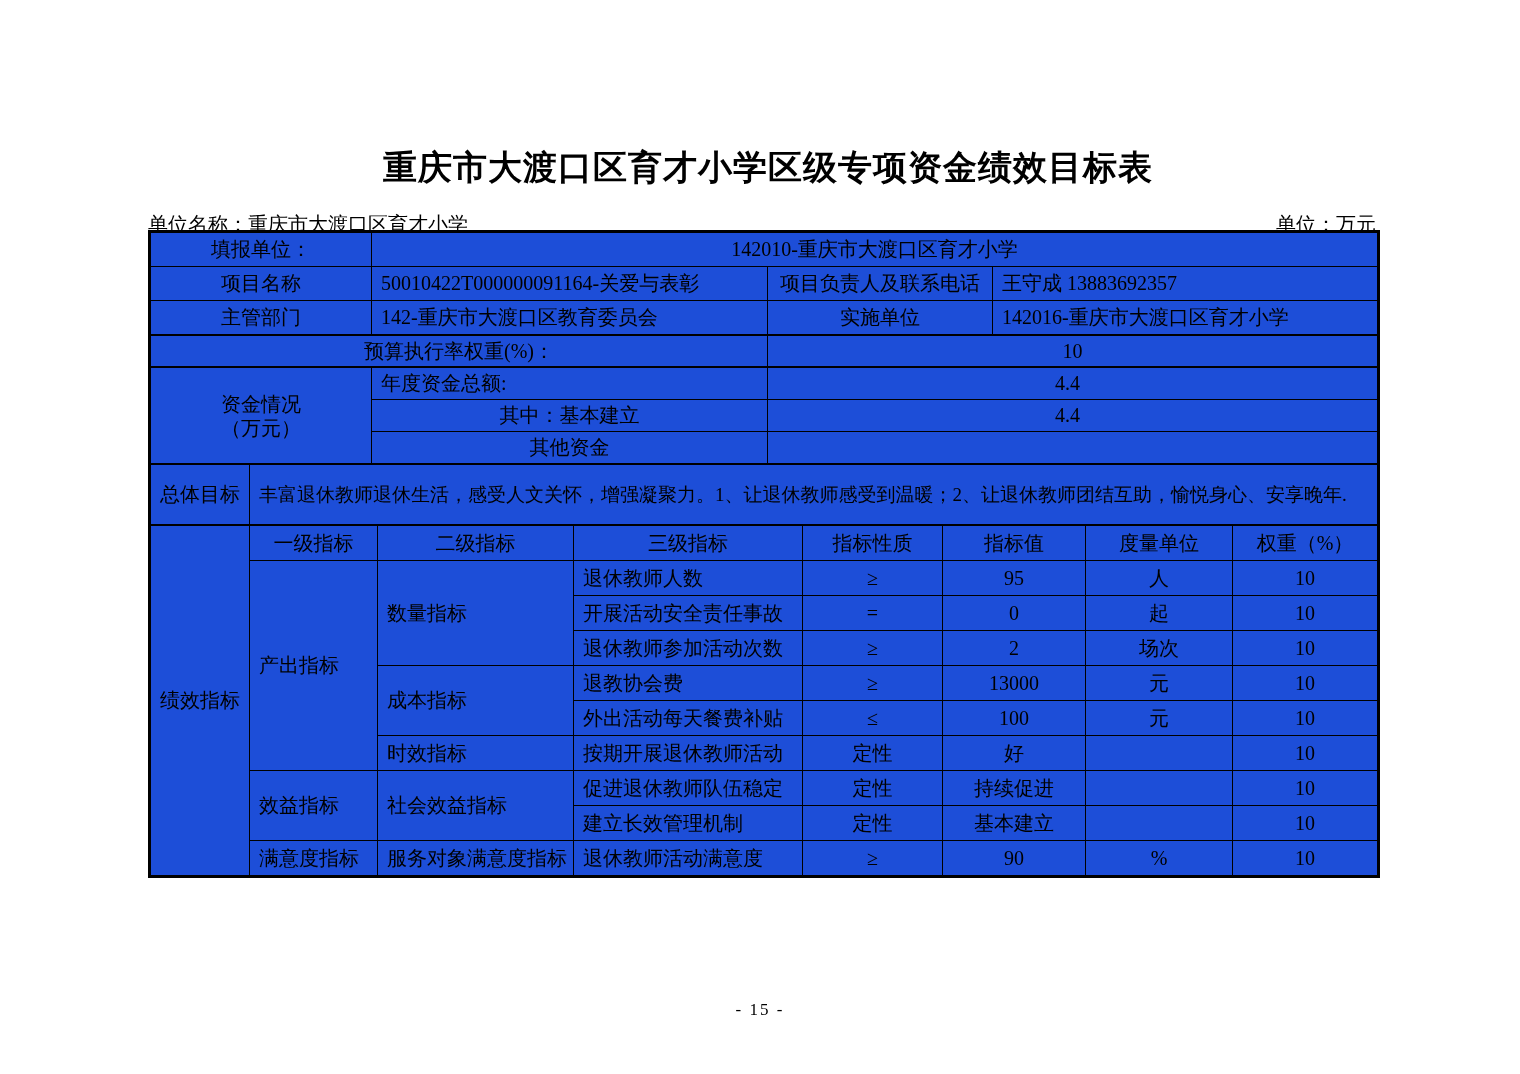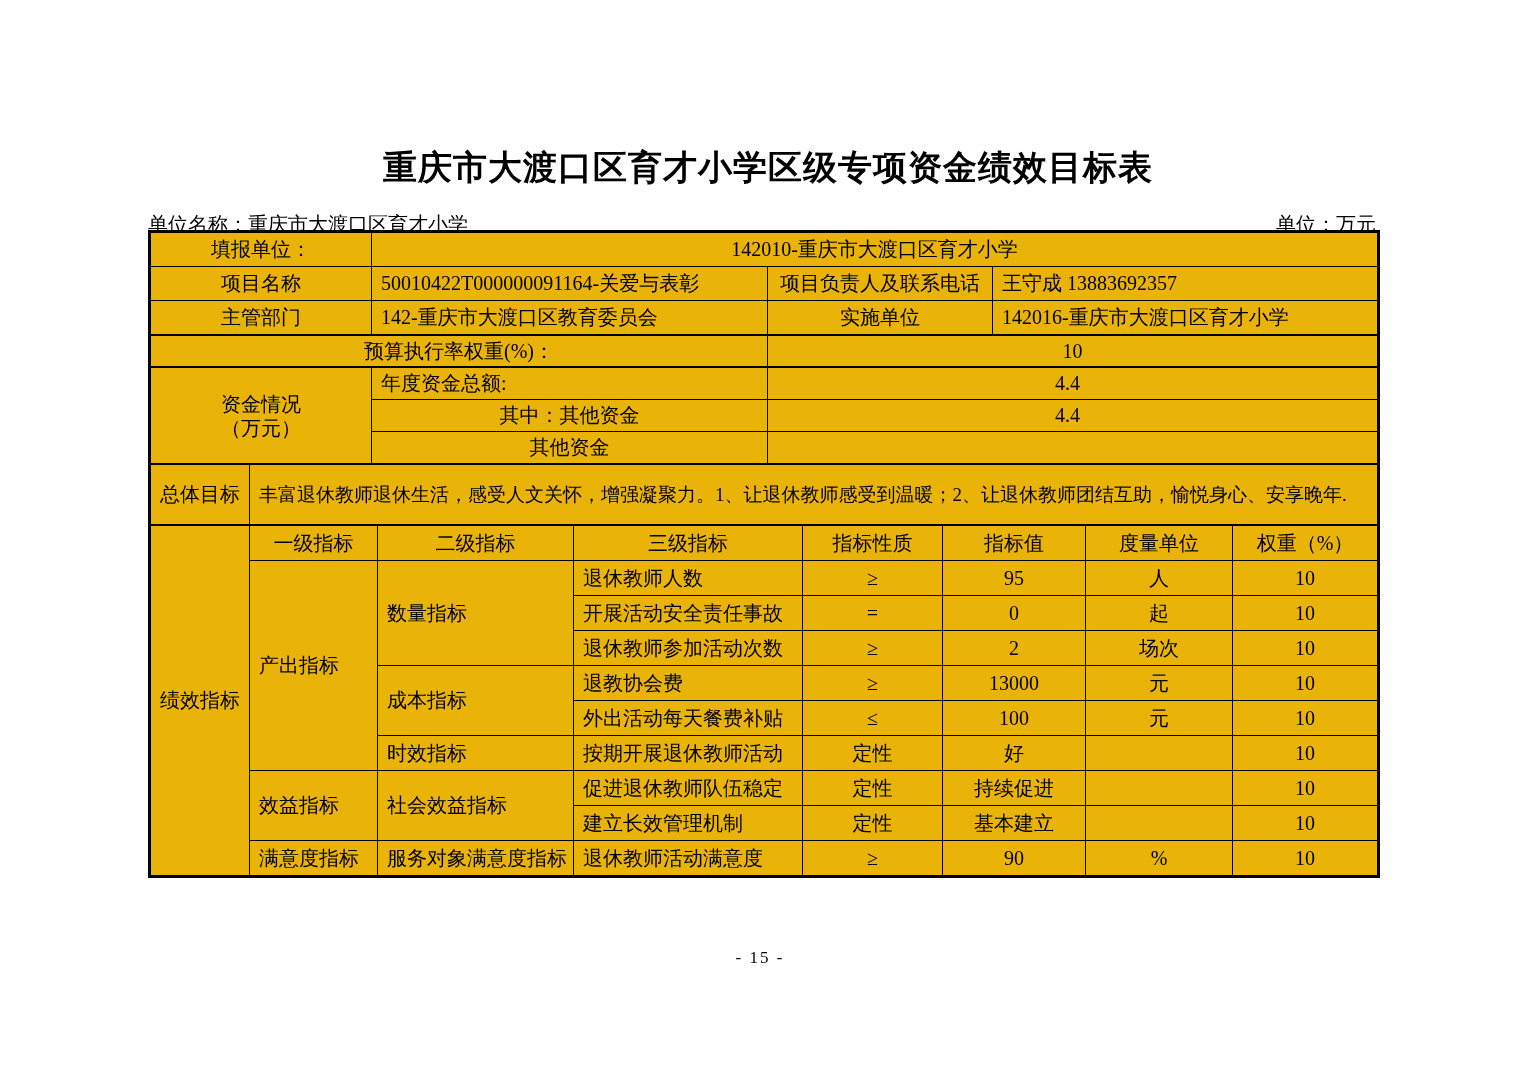--- a/index.html
+++ b/index.html
@@ -13,39 +13,39 @@
     position:absolute;top:137px;left:0;width:100%;
     text-align:center;font-size:34px;font-weight:bold;margin:8px;letter-spacing:1px;
   }
   .meta{
     position:absolute;top:212px;left:148px;width:1228px;
     display:flex;justify-content:space-between;
     font-size:20px;line-height:24px;
   }
   .twrap{
     position:absolute;top:230px;left:148px;width:1228px;
-    border:2px solid #000;background:#eab308;
+    border:2px solid #000;background:#1d4ed8;
   }
   table{border-collapse:collapse;width:100%;table-layout:fixed;}
   td{
     border:1px solid #000;font-size:20px;padding:0 4px;
     overflow:hidden;white-space:nowrap;vertical-align:middle;
   }
   .c{text-align:center;}
   .l{text-align:left;padding-left:9px;}
   .r{text-align:center;padding-right:14px;}
   .t1 tr{height:34px;}
   .t2 tr{height:31px;}
   .t3 tr{height:32px;}
   .t4 tr{height:60px;}
   .t5 tr{height:35px;}
   .goalcell{font-size:19px;}
   .twoline{line-height:24px;}
   .footer{
-    position:absolute;top:948px;left:0;width:100%;
+    position:absolute;top:1000px;left:0;width:100%;
     text-align:center;font-size:17px;letter-spacing:2px;
   }
 </style>
 </head>
 <body>
 
 <div class="page">
 
   <h1 class="title">重庆市大渡口区育才小学区级专项资金绩效目标表</h1>
 
@@ -105,21 +105,21 @@
       <tbody>
           <tr>
         <td class="c twoline" rowspan="3">
           <span>资金情况</span><br>
           <span>（万元）</span>
         </td>
         <td class="l">年度资金总额:</td>
         <td class="r">4.4</td>
       </tr>
       <tr>
-        <td class="c">其中：其他资金</td>
+        <td class="c">其中：基本建立</td>
         <td class="r">4.4</td>
       </tr>
       <tr>
         <td class="c">其他资金</td>
         <td class="r"></td>
       </tr>
     </tbody>
       </table>
 
     <table class="t4">

